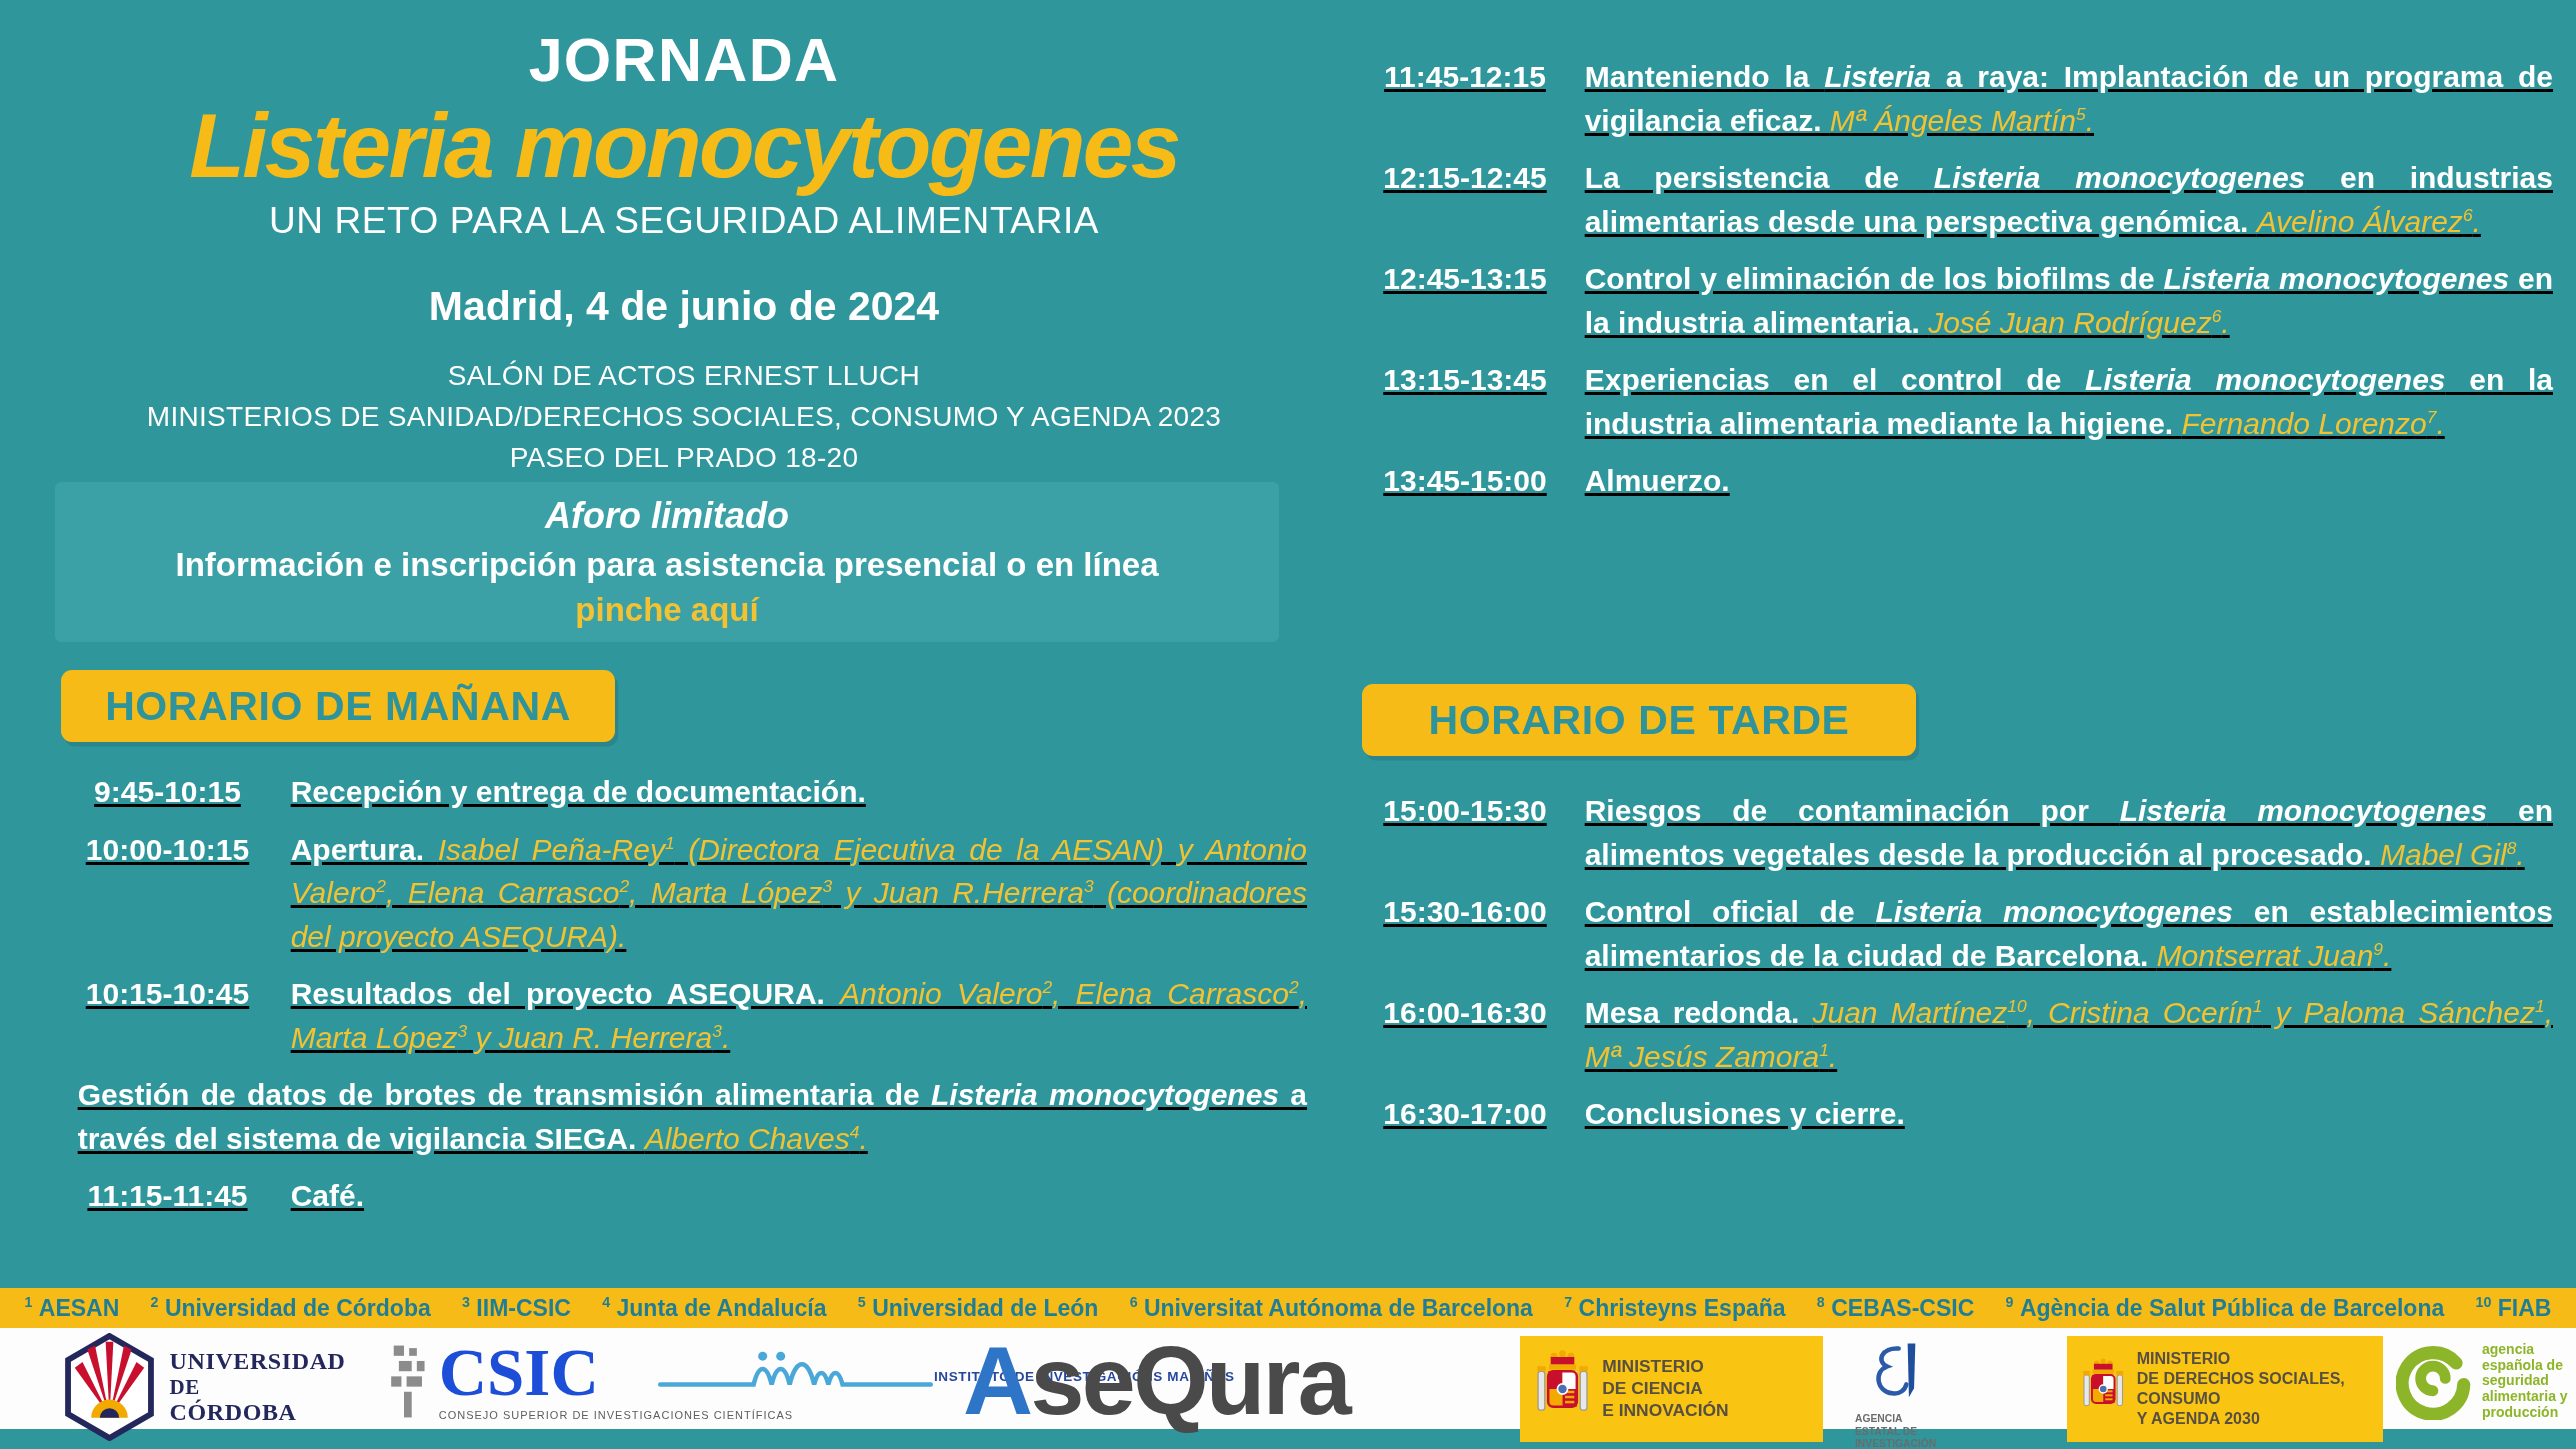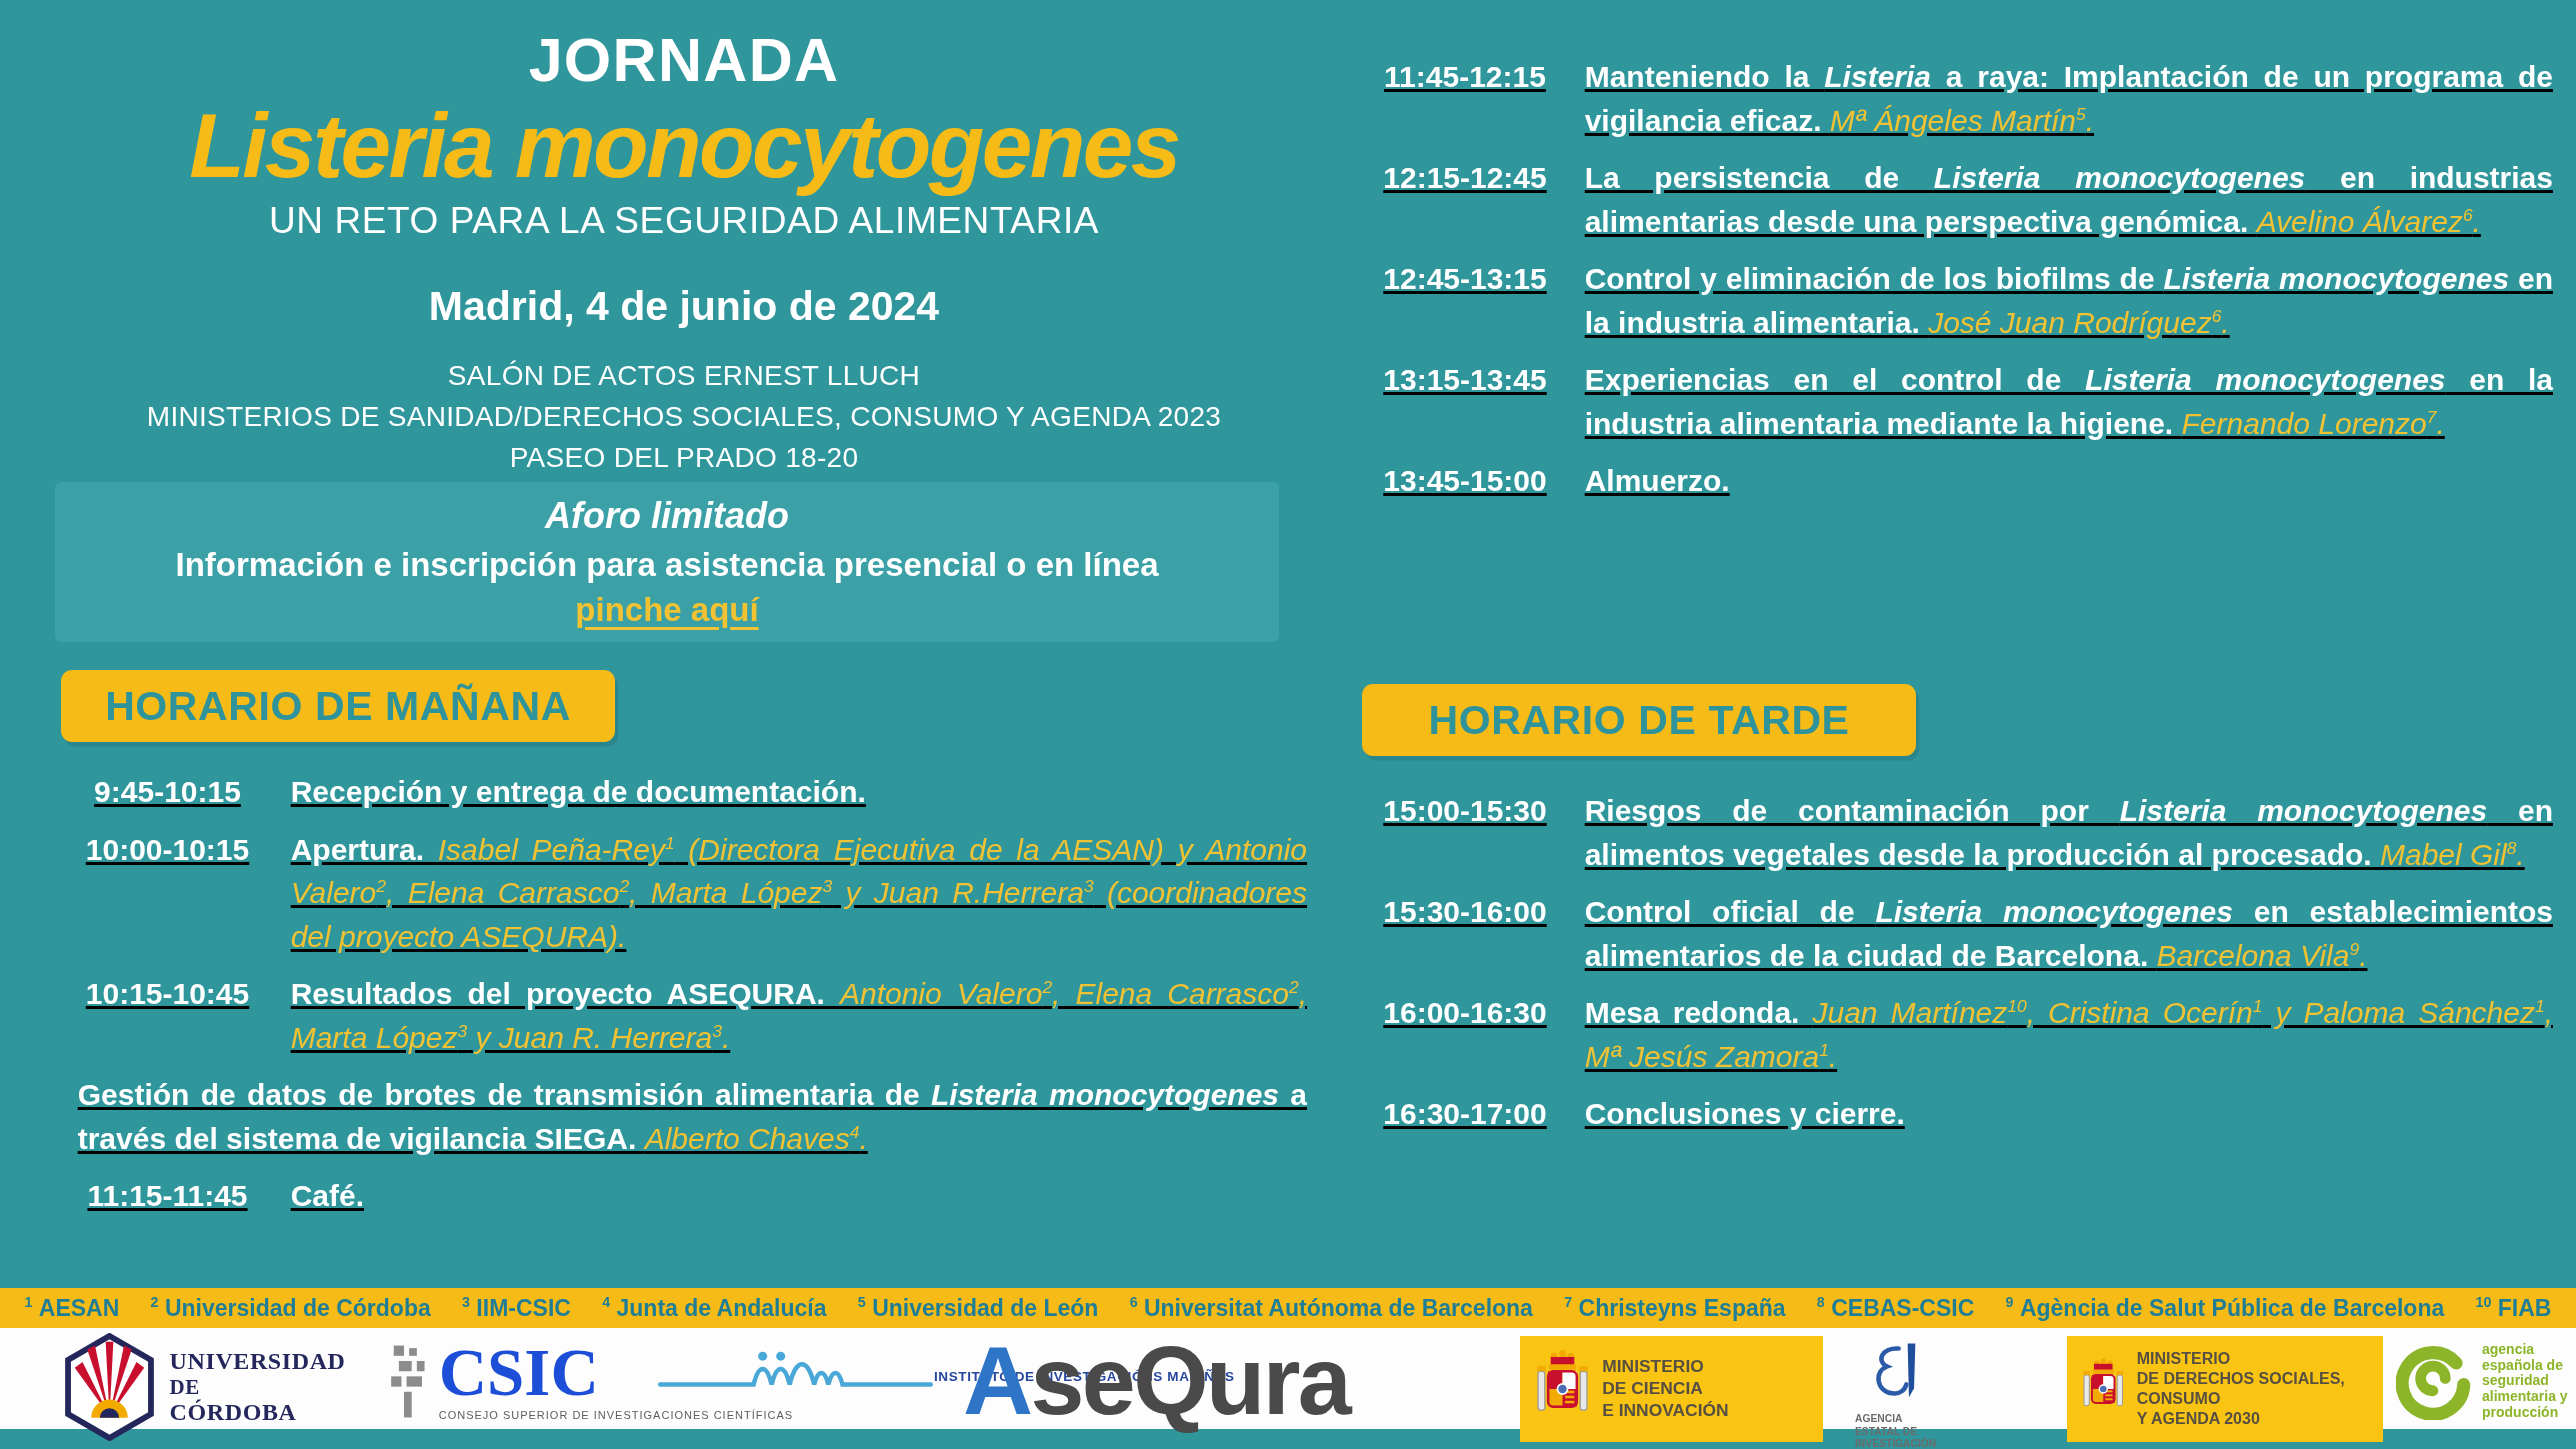--- a/index.html
+++ b/index.html
@@ -13,21 +13,21 @@
   .main-title{margin-top:3.9px;font-size:91px;font-weight:bold;font-style:italic;color:#F7BB17;letter-spacing:-2.6px;line-height:1.05;}
   .subtitle{margin-top:6.4px;font-size:37px;letter-spacing:0.6px;}
   .date-line{margin-top:41px;font-size:41px;font-weight:bold;}
   .venue{margin-top:26px;font-size:28px;line-height:1.45;letter-spacing:0.3px;}
 
   
   .notice{position:absolute;left:55px;top:482px;width:1224px;height:160px;background:#3BA1A6;border-radius:6.4px;
           display:flex;flex-direction:column;justify-content:center;align-items:center;color:#fff;}
   .notice-line1{font-size:36px;font-weight:bold;font-style:italic;}
   .notice-line2{margin-top:9px;font-size:33px;font-weight:bold;}
-  .notice-link{margin-top:7.7px;font-size:33px;font-weight:bold;color:#F2C232;text-decoration:underline;text-underline-offset:6.4px;cursor:pointer;}
+  .notice-link{margin-top:7.7px;font-size:33px;font-weight:bold;color:#F2C232;text-underline-offset:6.4px;cursor:pointer;}
 
   
   .section-btn{position:absolute;width:554px;height:72px;background:#F7BB17;border-radius:11px;
                display:flex;align-items:center;justify-content:center;
                font-size:41px;font-weight:bold;color:#2E939B;letter-spacing:0.6px;
                box-shadow:3.2px 4.5px 0 rgba(0,0,0,0.10);}
   #morning-btn{left:61px;top:670px;}
   #tarde-btn{left:1362px;top:684px;}
 
   
@@ -150,21 +150,21 @@
         <div class="desc"><span class="s-w">Almuerzo.</span></div>
       </div>
     </div>
   <div id="afternoon-list" class="sched">
       <div class="row">
         <div class="time">15:00-15:30</div>
         <div class="desc"><span class="s-w">Riesgos de contaminación por </span><span class="s-wi">Listeria monocytogenes</span><span class="s-w"> en alimentos vegetales desde la producción al procesado. </span><span class="s-y">Mabel Gil</span><sup class="s-y">8</sup><span class="s-y">.</span></div>
       </div>
       <div class="row">
         <div class="time">15:30-16:00</div>
-        <div class="desc"><span class="s-w">Control oficial de </span><span class="s-wi">Listeria monocytogenes</span><span class="s-w"> en establecimientos alimentarios de la ciudad de Barcelona. </span><span class="s-y">Barcelona Vila</span><sup class="s-y">9</sup><span class="s-y">.</span></div>
+        <div class="desc"><span class="s-w">Control oficial de </span><span class="s-wi">Listeria monocytogenes</span><span class="s-w"> en establecimientos alimentarios de la ciudad de Barcelona. </span><span class="s-y">Montserrat Juan</span><sup class="s-y">9</sup><span class="s-y">.</span></div>
       </div>
       <div class="row">
         <div class="time">16:00-16:30</div>
         <div class="desc"><span class="s-w">Mesa redonda. </span><span class="s-y">Juan Martínez</span><sup class="s-y">10</sup><span class="s-y">, Cristina Ocerín</span><sup class="s-y">1</sup><span class="s-y"> y Paloma Sánchez</span><sup class="s-y">1</sup><span class="s-y">, Mª Jesús Zamora</span><sup class="s-y">1</sup><span class="s-y">.</span></div>
       </div>
       <div class="row">
         <div class="time">16:30-17:00</div>
         <div class="desc"><span class="s-w">Conclusiones y cierre.</span></div>
       </div>
     </div>

